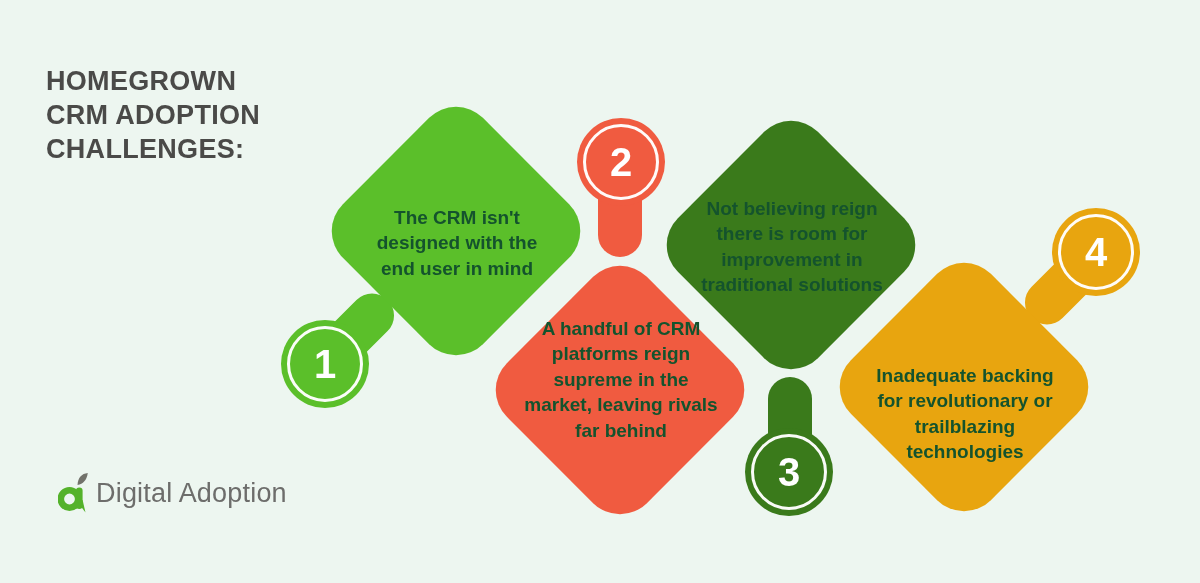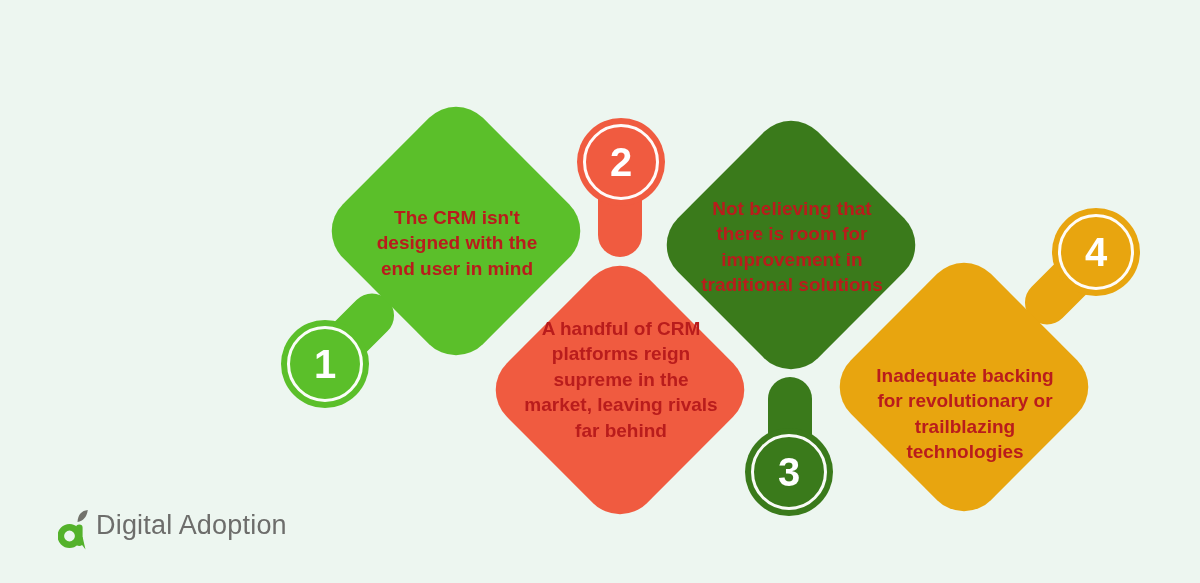--- a/index.html
+++ b/index.html
@@ -26,21 +26,21 @@
   .unit .ring{
     position:absolute;inset:6px;border:3px solid rgba(255,255,255,0.97);
     border-radius:50%;
   }
   .unit .num{
     position:absolute;inset:0;display:flex;align-items:center;justify-content:center;
     color:#ffffff;font-weight:bold;font-size:40px;
   }
   .unit .dtext{
     position:absolute;transform:translate(-50%,-50%);
-    color:#b91c1c;font-weight:bold;font-size:19px;line-height:1.34;
+    color:#14532d;font-weight:bold;font-size:19px;line-height:1.34;
     text-align:center;white-space:pre-line;
   }
   
   .u1 .diamond{left:357px;top:132px;}
   .u1 .stem{left:332px;top:286px;width:44px;height:95px;transform:rotate(45deg);}
   .u1 .circle{left:281px;top:320px;}
   .u1 .dtext{left:457px;top:243px;width:230px;}
   
   .u2 .diamond{left:521px;top:291px;}
   .u2 .stem{left:598px;top:157px;width:44px;height:100px;}
@@ -51,30 +51,33 @@
   .u3 .stem{left:768px;top:377px;width:44px;height:100px;}
   .u3 .circle{left:745px;top:428px;}
   .u3 .dtext{left:792px;top:247px;width:245px;}
   
   .u4 .diamond{left:865px;top:288px;}
   .u4 .stem{left:1043px;top:237px;width:44px;height:95px;transform:rotate(45deg);}
   .u4 .circle{left:1052px;top:208px;}
   .u4 .dtext{left:965px;top:414px;width:260px;}
 
   .logo{
-    position:absolute;left:58px;top:510px;height:46px;
-    display:flex;align-items:flex-start;gap:7px;
+    position:absolute;left:58px;top:470px;height:46px;
+    display:flex;align-items:center;gap:7px;
   }
   .logo-text{font-size:27px;letter-spacing:0.2px;}
 </style>
 </head>
 <body>
 
 <div class="canvas" style="background: rgb(237, 246, 240);">
 
+  <div class="title" style="color: rgb(74, 74, 72);">HOMEGROWN
+CRM ADOPTION
+CHALLENGES:</div>
 
   <div class="unit u1">
     <div class="stem" style="background: rgb(91, 191, 42);"></div>
     <div class="diamond" style="background: rgb(91, 191, 42);"></div>
     <div class="circle" style="background: rgb(91, 191, 42);">
       <div class="ring"></div>
       <div class="num">1</div>
     </div>
     <div class="dtext">The CRM isn't
 designed with the
@@ -95,21 +98,21 @@
 far behind</div>
   </div>
 
   <div class="unit u3">
     <div class="stem" style="background: rgb(58, 122, 27);"></div>
     <div class="diamond" style="background: rgb(58, 122, 27);"></div>
     <div class="circle" style="background: rgb(58, 122, 27);">
       <div class="ring"></div>
       <div class="num">3</div>
     </div>
-    <div class="dtext">Not believing that
+    <div class="dtext">Not believing reign
 there is room for
 improvement in
 traditional solutions</div>
   </div>
 
   <div class="unit u4">
     <div class="stem" style="background: rgb(232, 165, 15);"></div>
     <div class="diamond" style="background: rgb(232, 165, 15);"></div>
     <div class="circle" style="background: rgb(232, 165, 15);">
       <div class="ring"></div>

